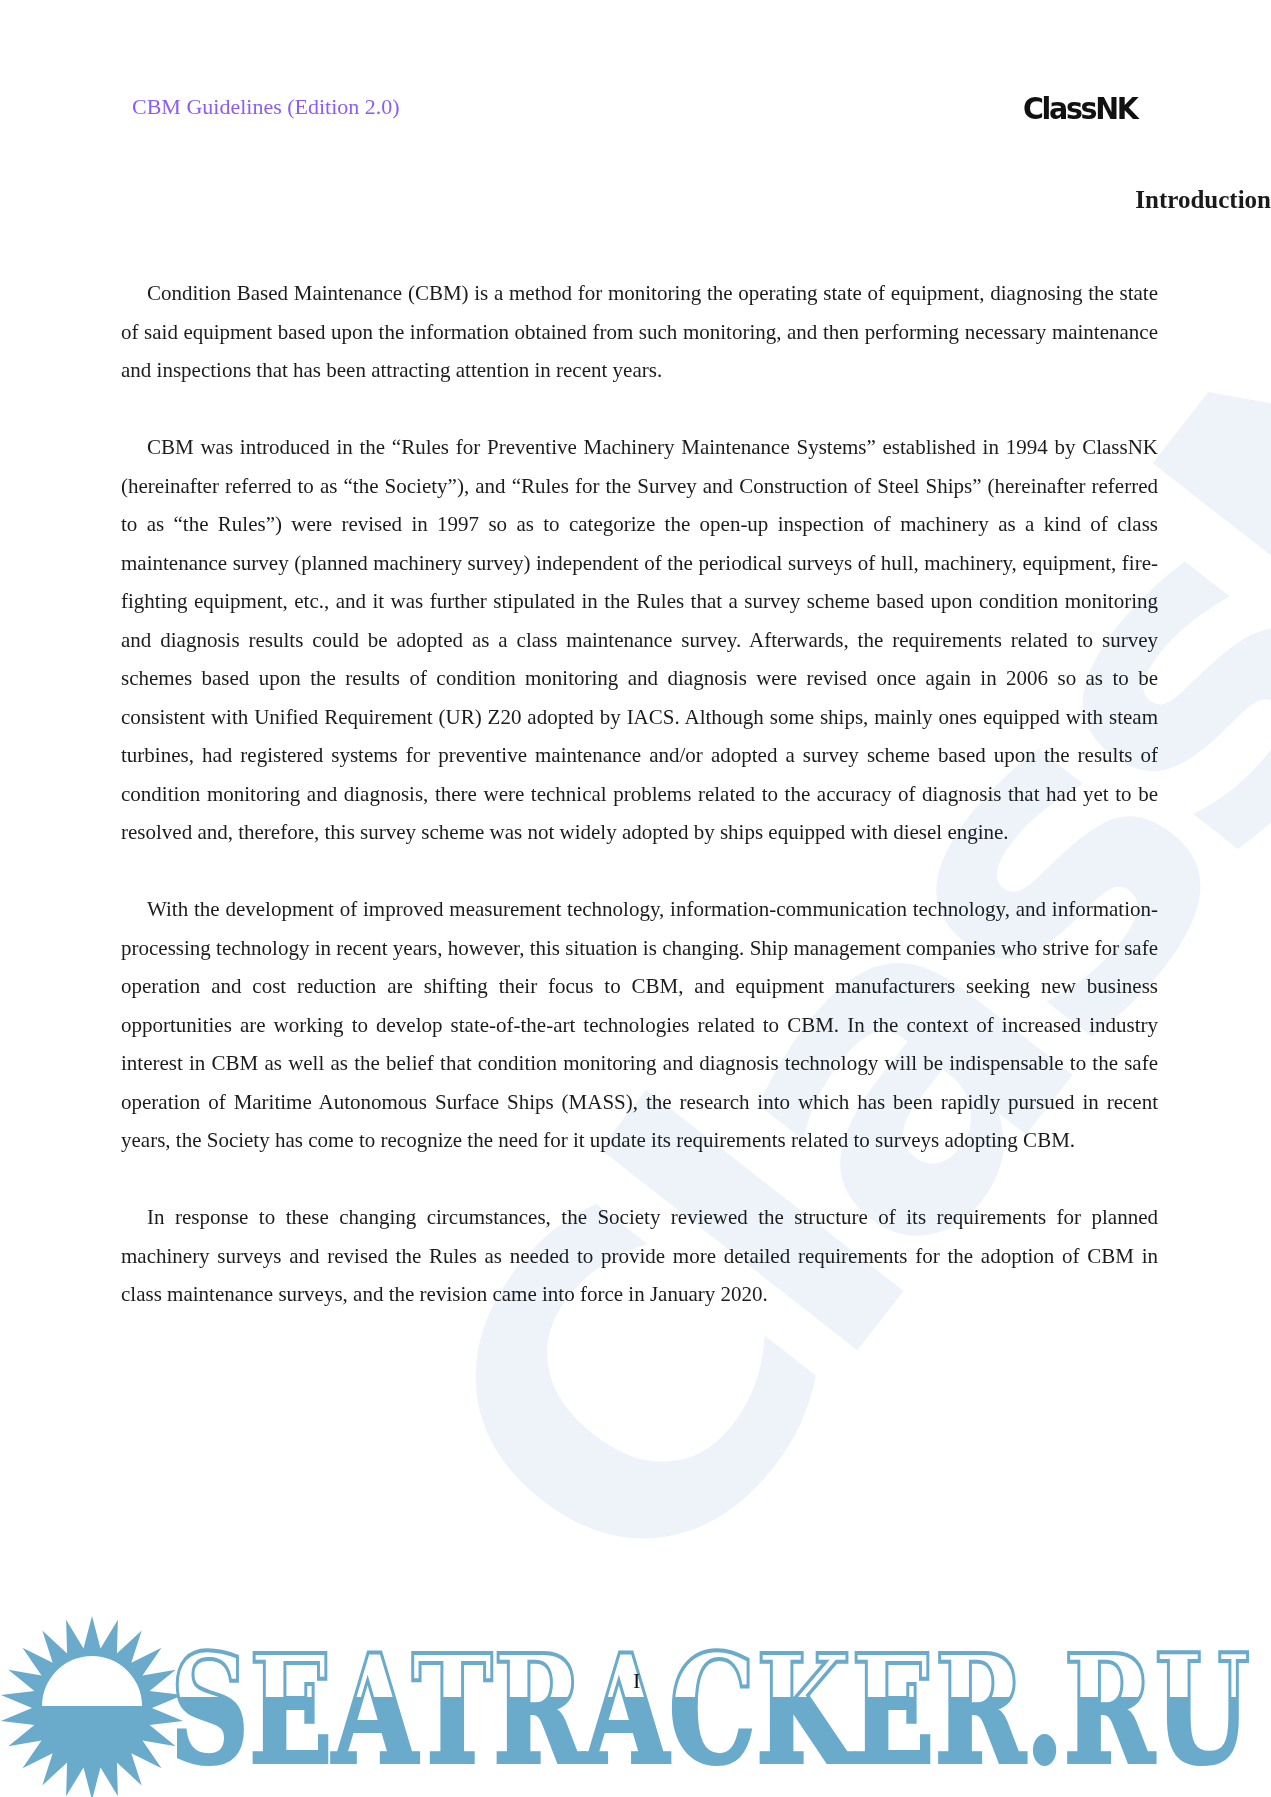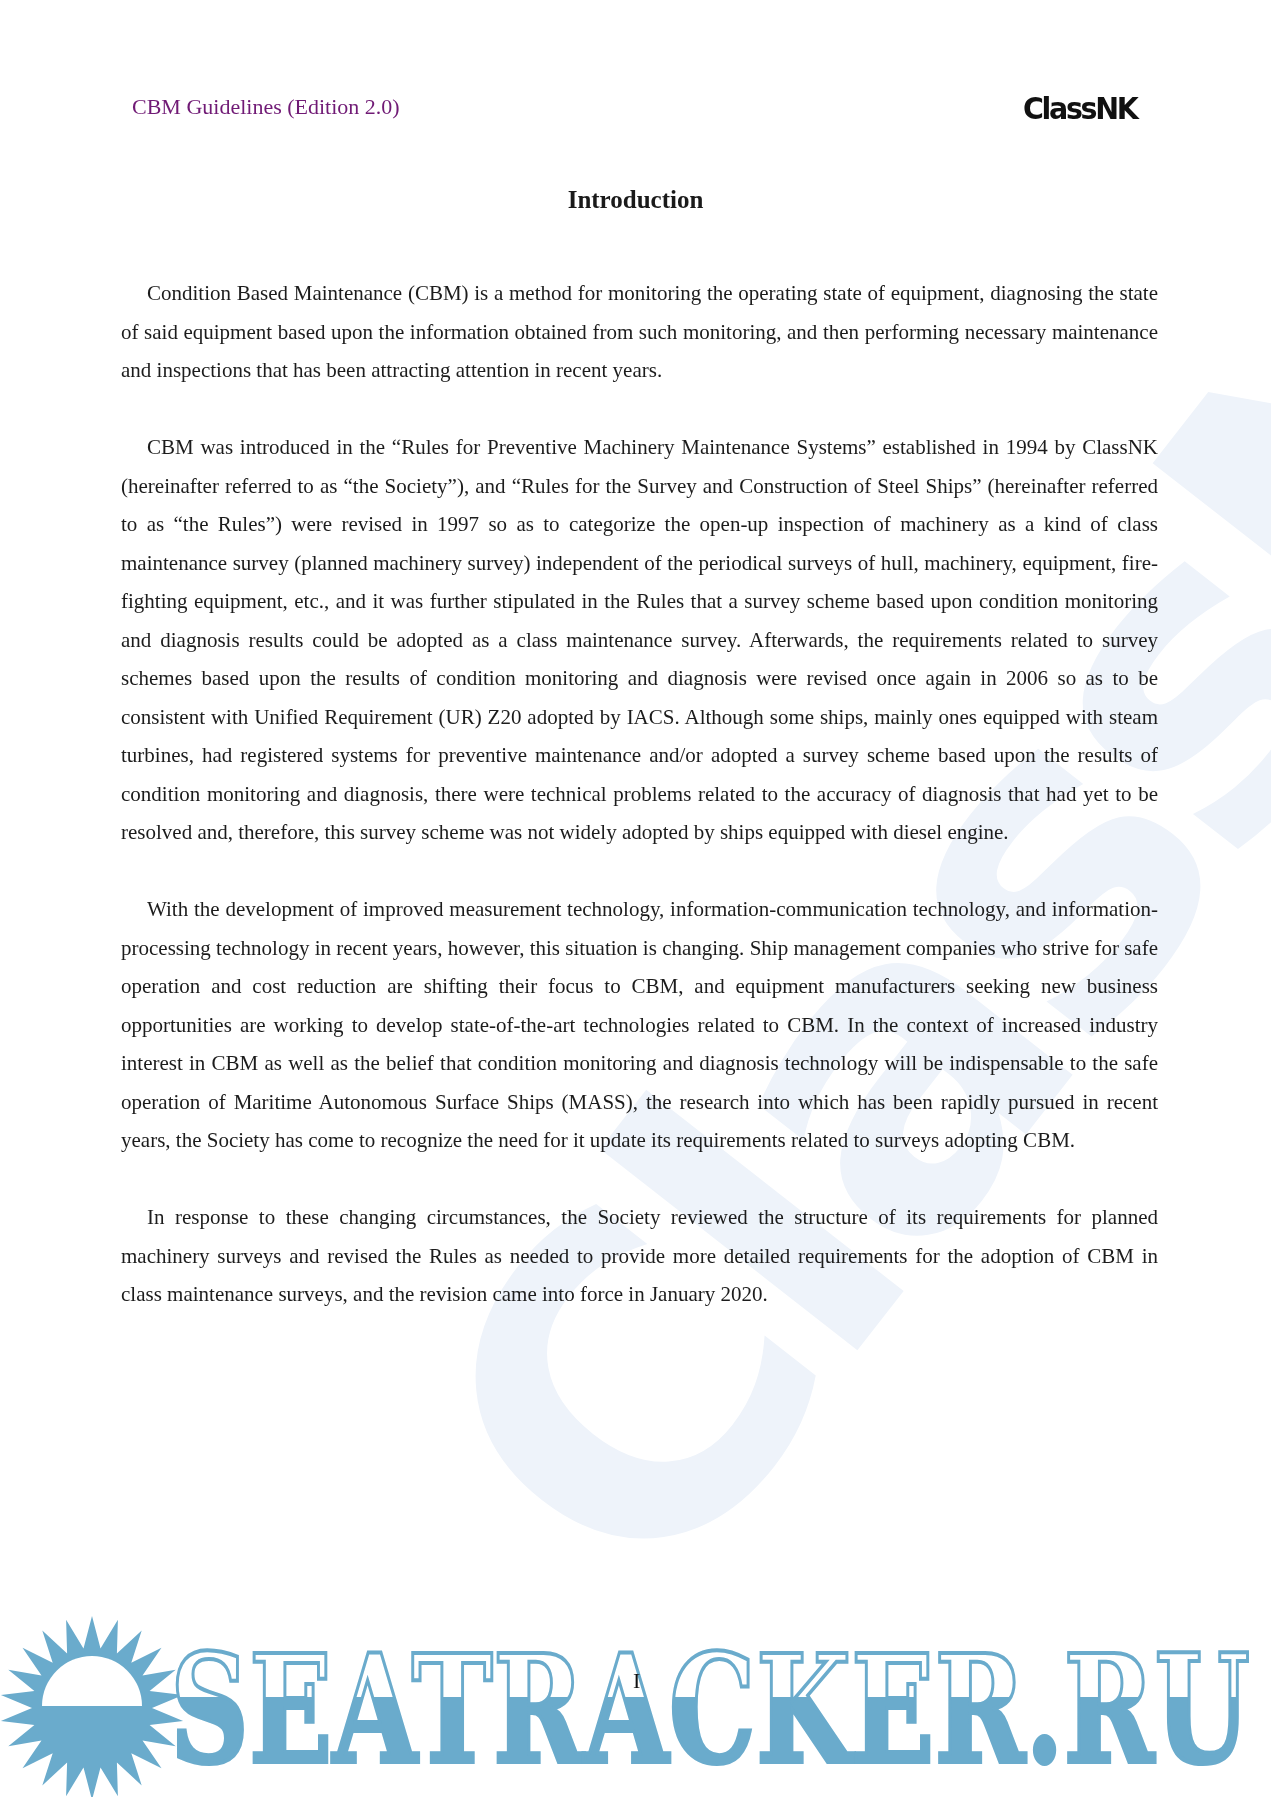--- a/index.html
+++ b/index.html
@@ -36,40 +36,40 @@
       width: 1005px;
       height: 40px;
       z-index: 2;
     }
     .doc-title-header {
       position: absolute;
       left: 0;
       top: 0;
       font-size: 22px;
       font-family: "Liberation Serif", serif;
-      color: #701a75;
+      color: #8b5cf6;
     }
     .brand-logo {
       position: absolute;
       right: 0;
       top: -4px;
       font-family: "DejaVu Sans", "Liberation Sans", sans-serif;
       font-weight: bold;
       font-size: 31px;
       letter-spacing: -2.5px;
       color: #111;
       transform: scaleX(0.92);
       transform-origin: right center;
     }
     .section-heading {
       position: absolute;
       top: 186px;
       left: 0;
       width: 1271px;
-      text-align: center;
+      text-align: right;
       font-weight: bold;
       font-size: 25px;
       z-index: 2;
     }
     .content {
       position: absolute;
       top: 274px;
       left: 121px;
       width: 1037px;
       z-index: 2;

